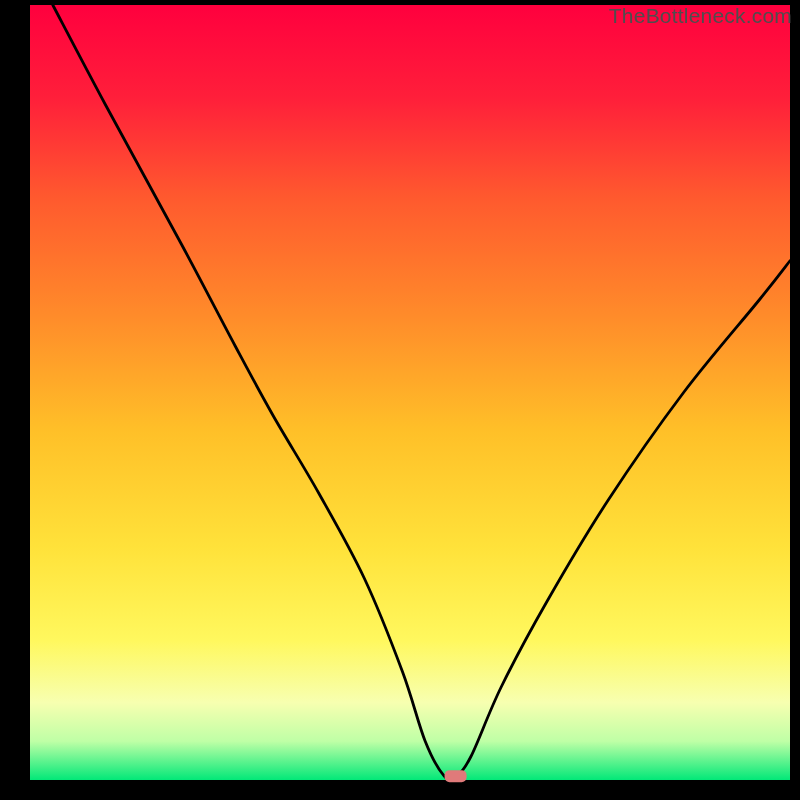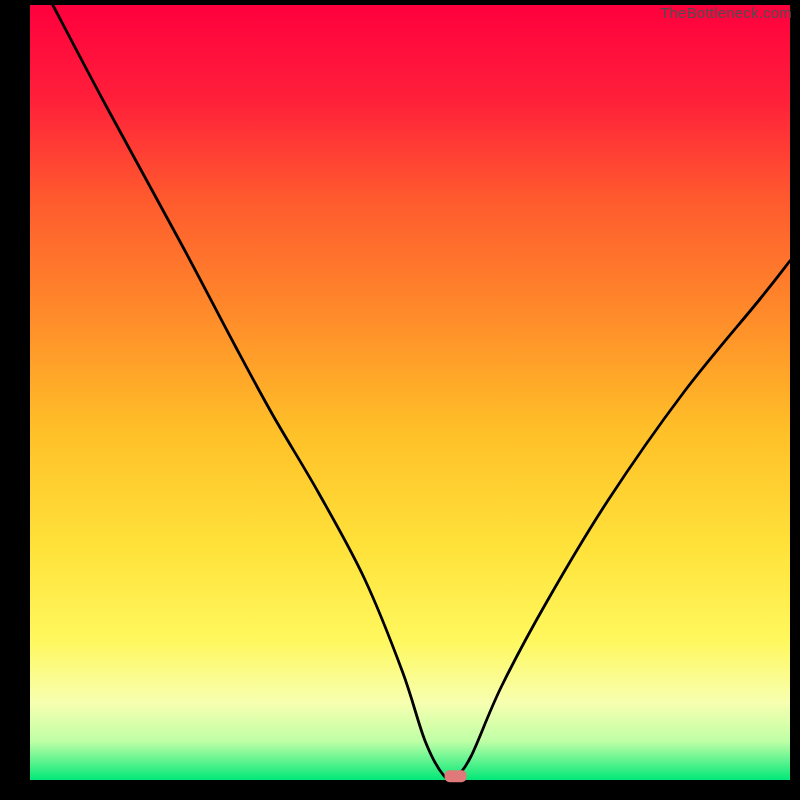--- a/index.html
+++ b/index.html
@@ -18,21 +18,21 @@
   }
   svg {
     position: absolute;
     top: 0;
     left: 0;
   }
   .watermark {
     position: absolute;
     top: 4px;
     right: 8px;
-    font-size: 15px;
+    font-size: 21px;
     font-weight: 500;
     color: #4e4e4e;
     letter-spacing: 0.2px;
     user-select: none;
   }
 </style>
 </head>
 <body>
 
 <div class="stage">

